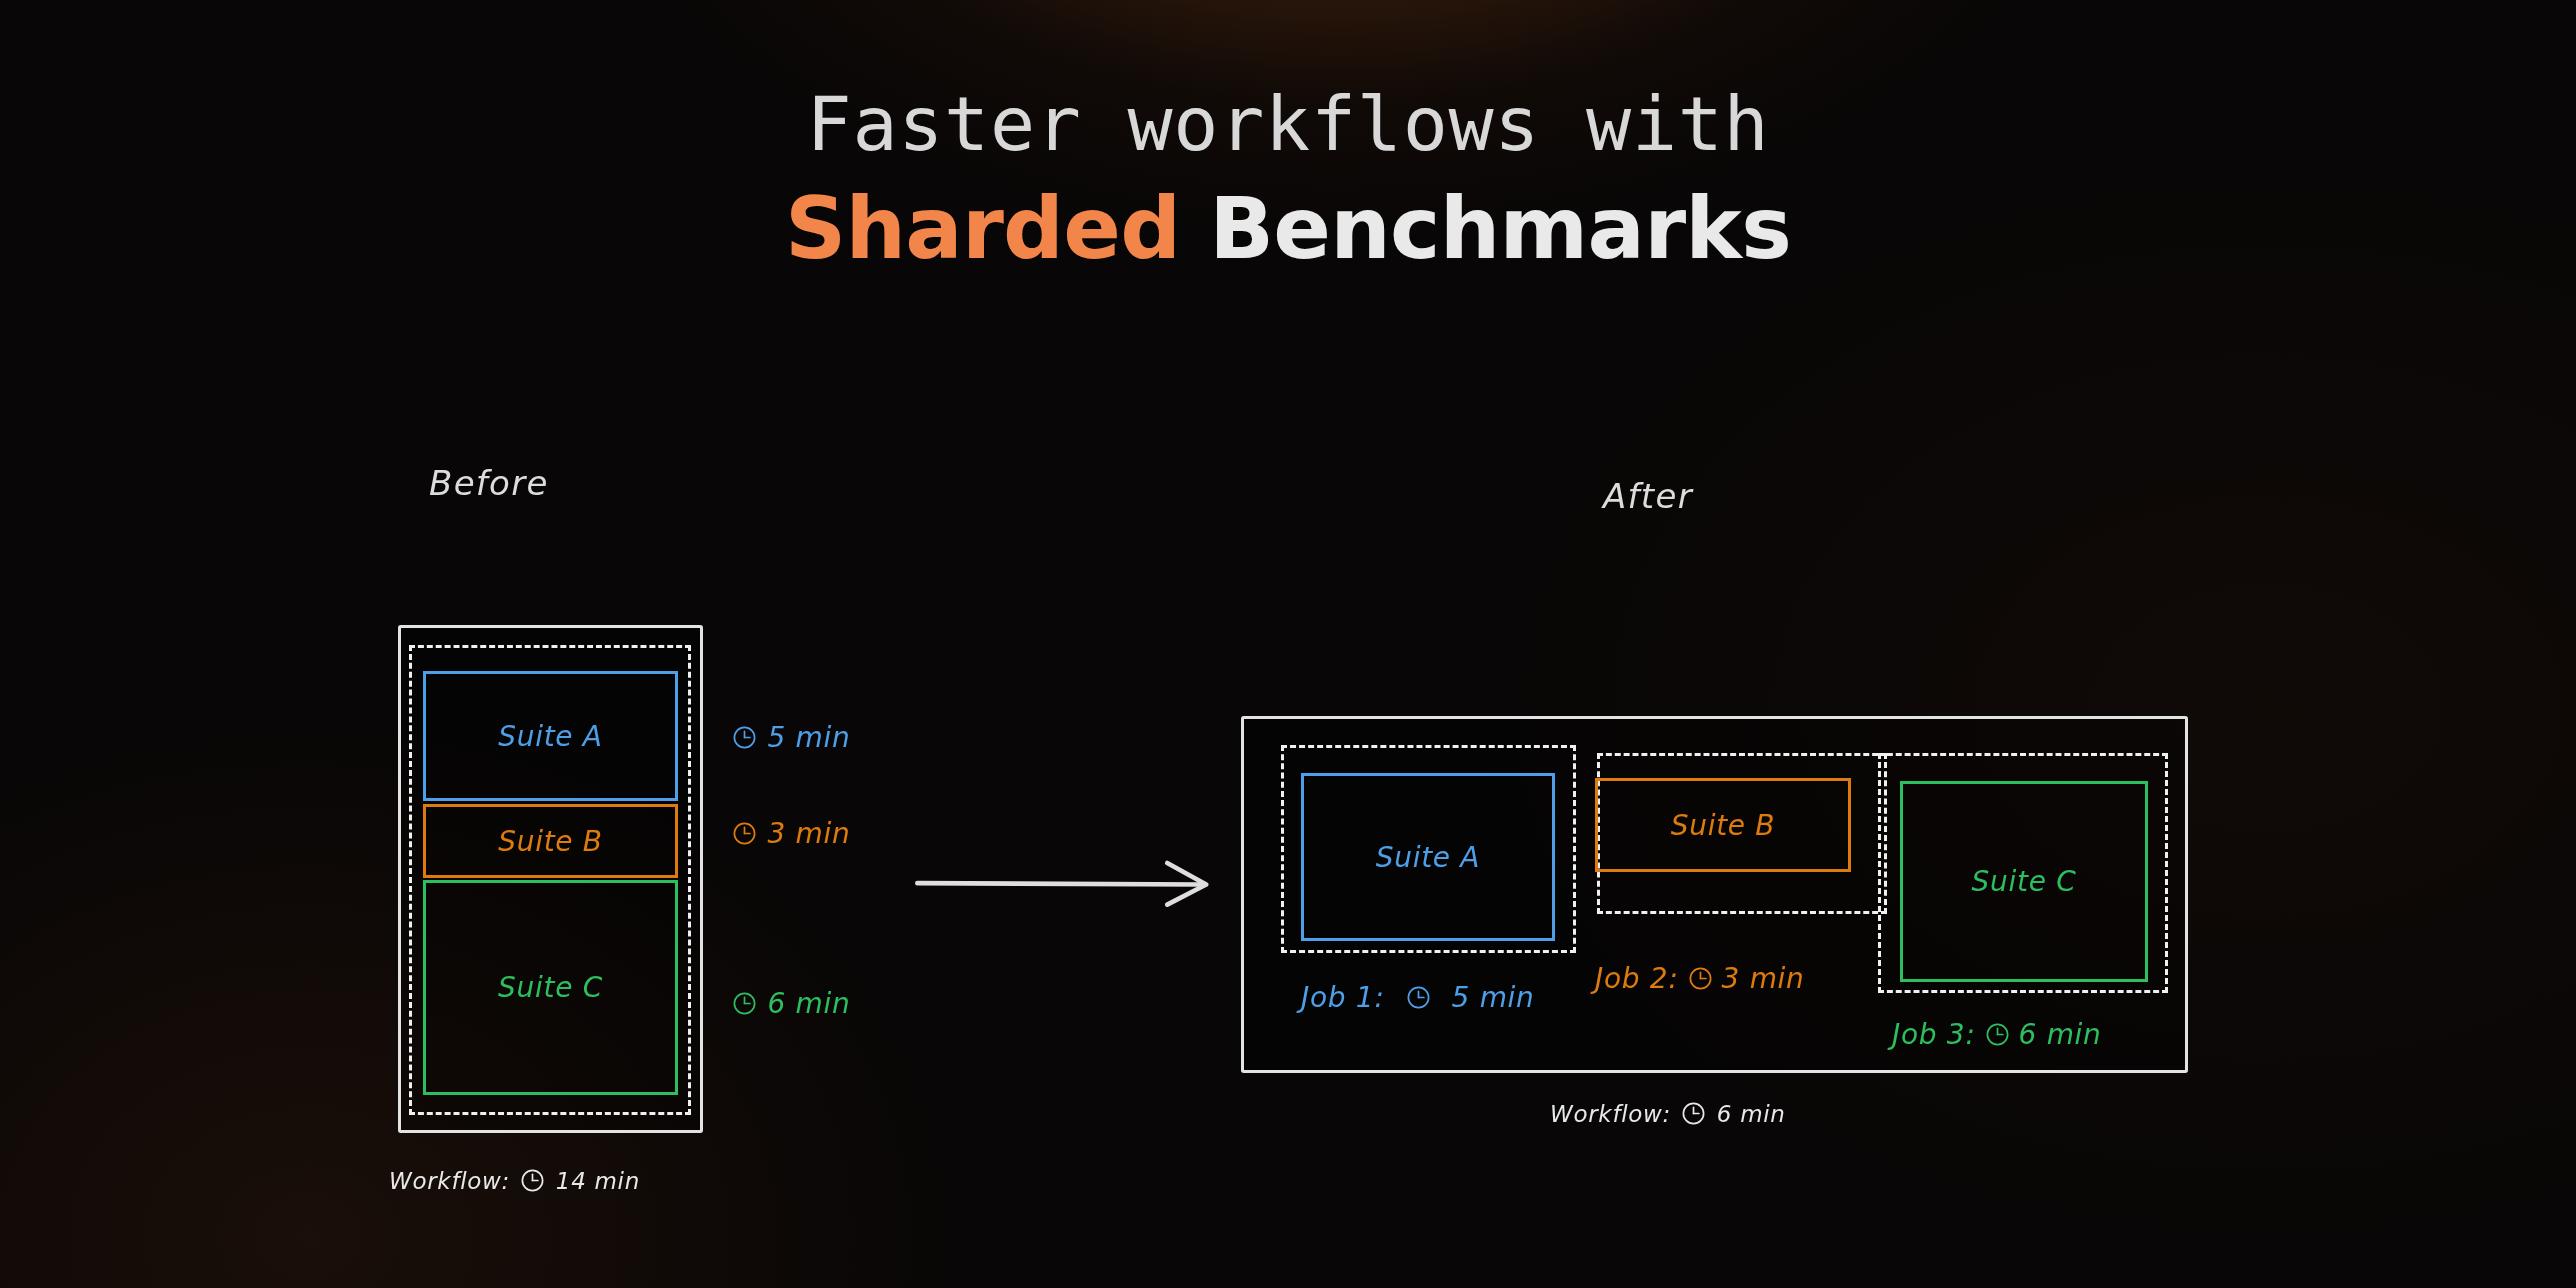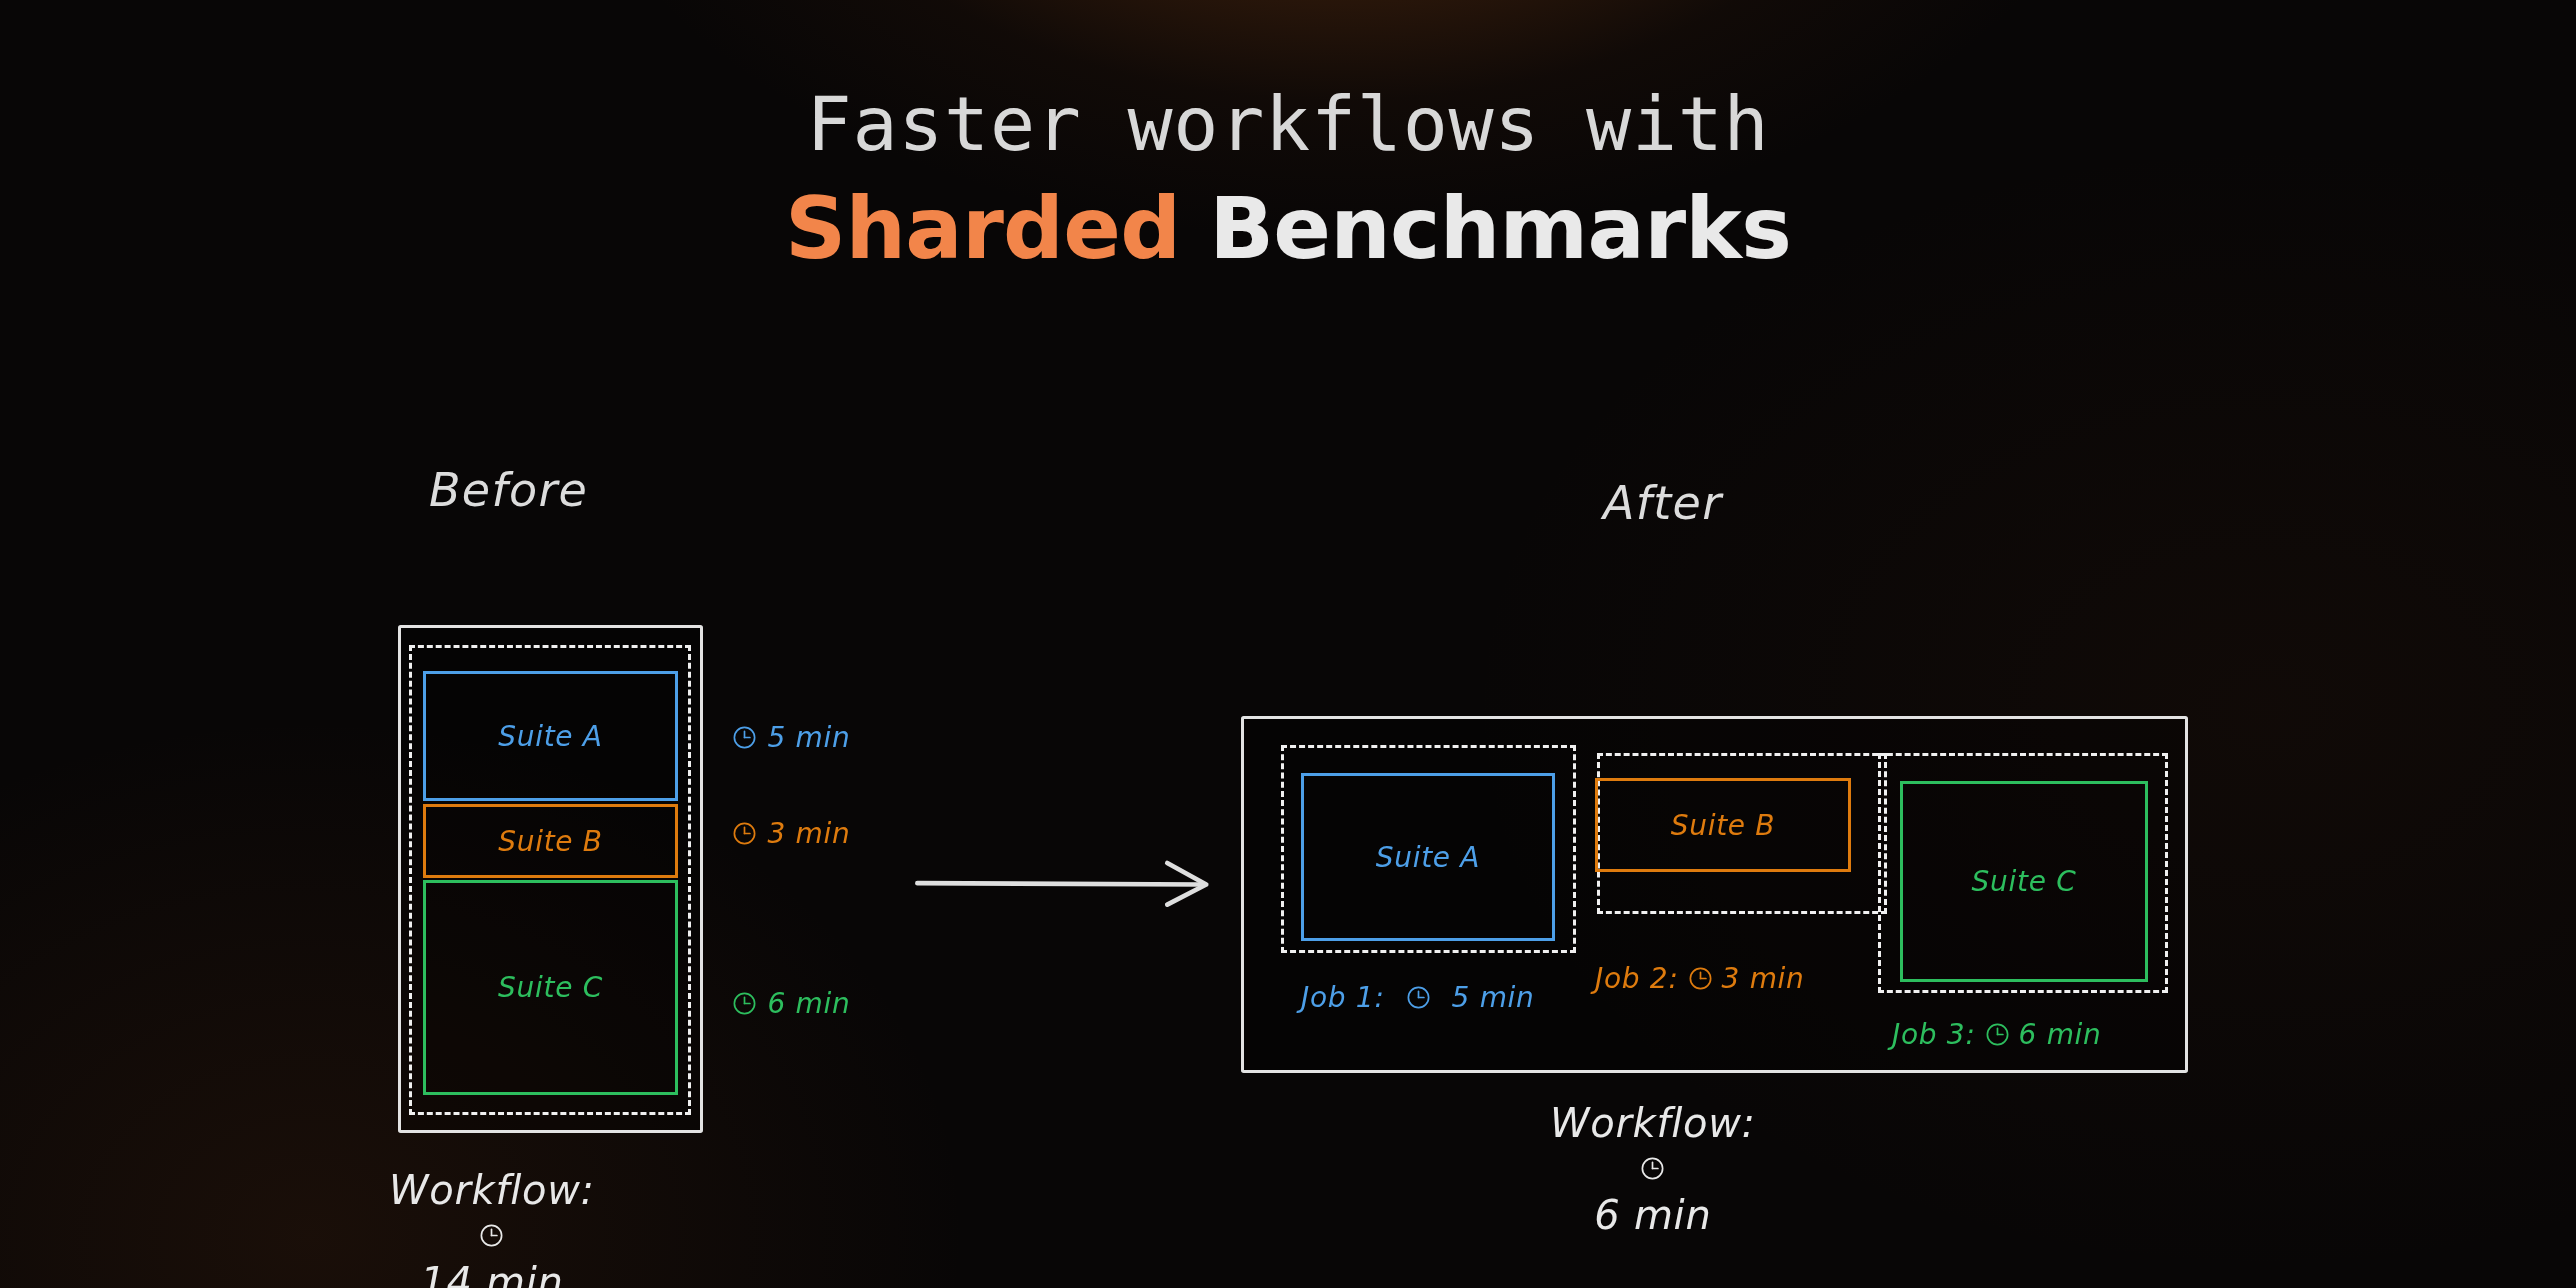--- a/index.html
+++ b/index.html
@@ -44,21 +44,21 @@
     font-weight: 700;
     letter-spacing: -0.7px;
     color: #e9e9e9;
   }
   .accent { color: #f2854a; }
 
   
   .section-heading {
     position: absolute;
     font-family: "DejaVu Sans", "Liberation Sans", sans-serif;
-    font-size: 46px;
+    font-size: 34px;
     color: #dcdcdc;
     letter-spacing: 1.3px;
     font-style: italic;
     white-space: nowrap;
   }
   #heading-before { left: 429px; top: 463px; }
   #heading-after  { left: 1603px; top: 476px; }
 
   
   .solid-box {
@@ -109,29 +109,28 @@
     font-style: italic;
     letter-spacing: 0.7px;
     white-space: nowrap;
     display: flex;
     align-items: center;
     gap: 8px;
   }
   .workflow-label {
     position: absolute;
     font-family: "DejaVu Sans", "Liberation Sans", sans-serif;
-    font-size: 40px;
+    font-size: 23px;
     font-style: italic;
     letter-spacing: 0.7px;
     color: #e8e8e8;
     white-space: nowrap;
     display: flex;
     align-items: center;
     gap: 9.4px;
-    flex-direction: column;
   }
 
   
   .clock-icon {
     display: inline-block;
     width: 27px;
     height: 27px;
     flex: 0 0 auto;
   }
   .clock-icon svg { display: block; width: 100%; height: 100%; }

